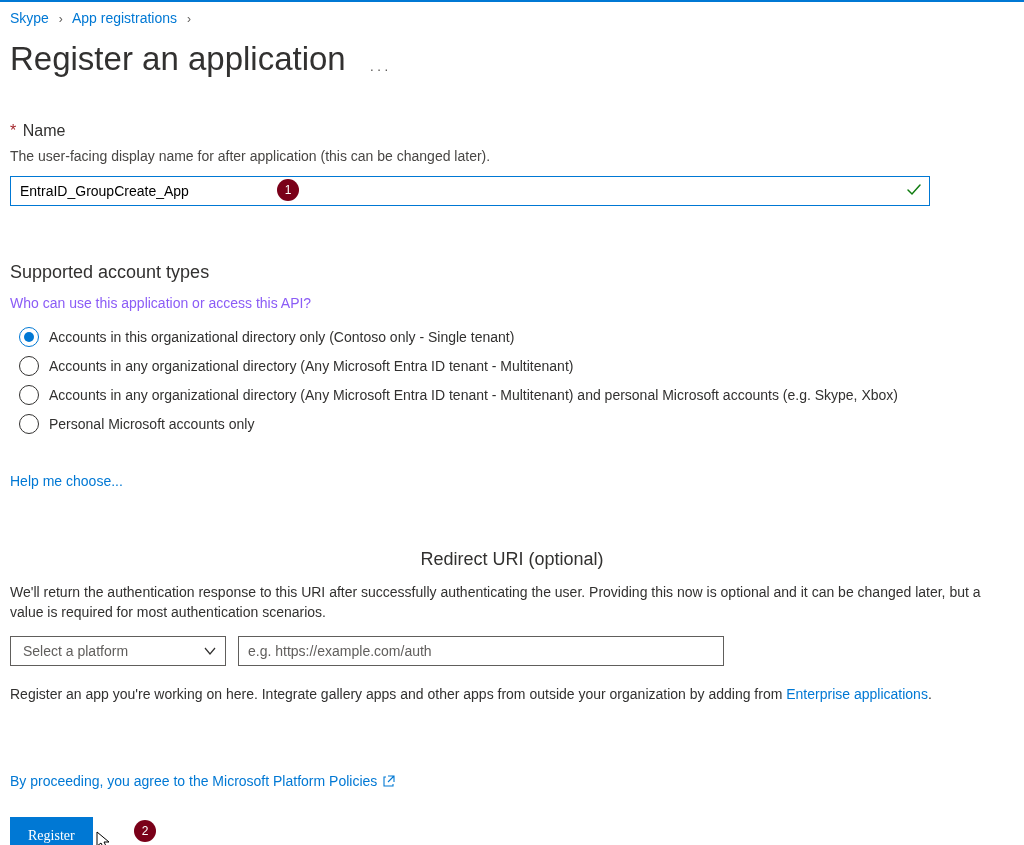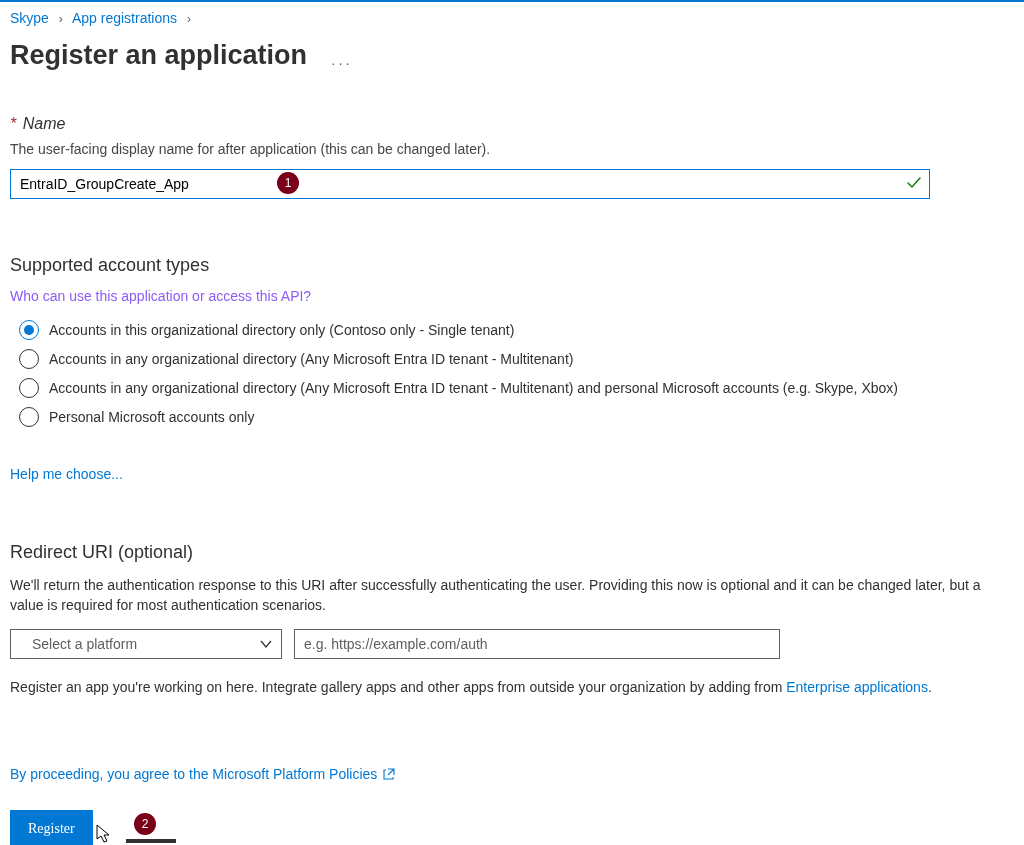--- a/index.html
+++ b/index.html
@@ -27,42 +27,41 @@
       color: #0078d4;
       text-decoration: none;
       cursor: pointer;
     }
     .breadcrumb .sep {
       padding: 0 6px;
       color: #605e5c;
       font-size: 12px;
     }
     h1.page-title {
-      font-size: 27px;
-      font-weight: 700;
+      font-size: 33px;
+      font-weight: 400;
       color: #323130;
       margin-top: 6px;
       margin-bottom: 4px;
       display: inline-block;
     }
     .dots {
       display: inline-block;
       vertical-align: middle;
       margin-left: 20px;
       margin-top: 6px;
       letter-spacing: 2.5px;
       font-size: 14px;
       color: #605e5c;
       cursor: pointer;
     }
     .section-label {
       font-size: 16px;
       font-weight: 400;
       margin-top: 30px;
-      font-style: italic;
     }
     .required {
       color: #a4262c;
       margin-right: 2px;
     }
     .name-label {
       margin-top: 40px;
       font-size: 16px;
     }
     .helper {
@@ -159,39 +158,40 @@
       display: inline-block;
     }
     .helpme {
       margin-top: 30px;
       font-size: 14px;
     }
     .redirect-h {
       font-size: 18px;
       font-weight: 400;
       margin-top: 60px;
+      text-align: center;
     }
     .redirect-desc {
       margin-top: 12px;
       max-width: 980px;
       line-height: 20px;
     }
     .row2 {
       display: flex;
       gap: 12px;
       margin-top: 14px;
     }
     .select-box {
       position: relative;
-      width: 272px;
+      width: 216px;
       height: 30px;
       border: 1px solid #605e5c;
       display: flex;
       align-items: center;
-      padding: 0 28px 0 21px;
+      padding: 0 28px 0 12px;
       font-size: 14px;
       color: #605e5c;
       cursor: pointer;
     }
     .select-box .chev {
       position: absolute;
       right: 8px;
       top: 7px;
       width: 14px;
       height: 14px;

